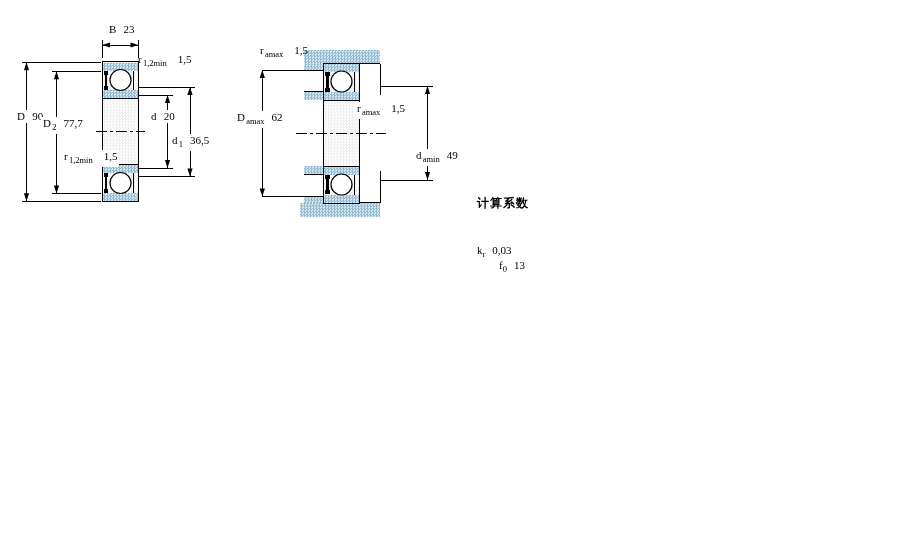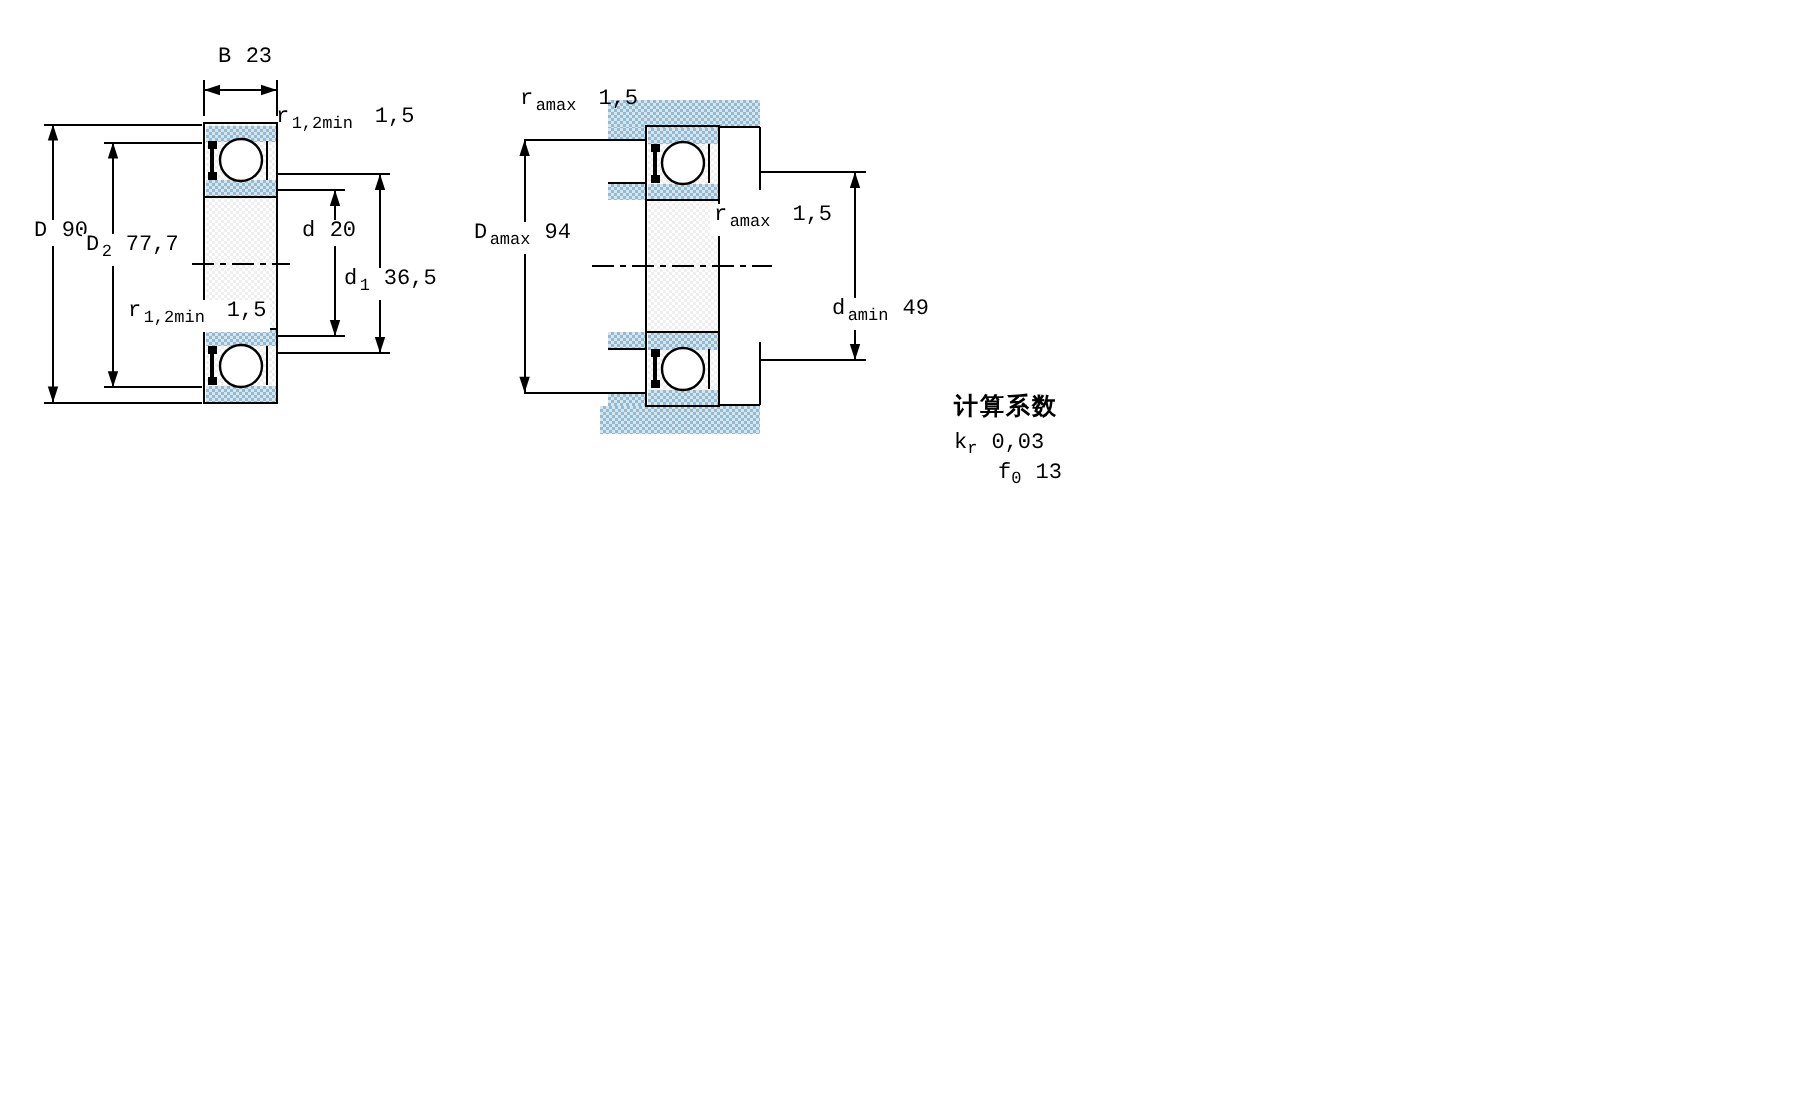--- a/index.html
+++ b/index.html
@@ -1,35 +1,35 @@
 <!DOCTYPE html>
 <html><head>
 <meta charset="utf-8">
 <style>
   html,body{margin:0;padding:0;background:#fff;}
   #canvas{position:relative;width:900px;height:560px;background:#ffffff;overflow:hidden;
-          font-family:Liberation Mono, monospace;color:#000;}
+          font-family:Liberation Serif, serif;color:#000;}
   
   .tint{position:absolute;
         background-color:#aecbdd;
         background-image:conic-gradient(#93bad3 25%, #d6e6ef 25% 50%, #93bad3 50% 75%, #d6e6ef 75%);
         background-size:3px 3px;}
   
   .stipple{position:absolute;
         background-image:conic-gradient(#efefef 25%, #ffffff 25% 50%, #efefef 50% 75%, #ffffff 75%);
         background-size:3px 3px;}
   svg.lines{position:absolute;left:0;top:0;z-index:3;}
   .lbl{position:absolute;z-index:4;font-size:11px;line-height:13px;white-space:nowrap;}
   .lbl .sym{letter-spacing:.2px;}
   .lbl .sub{font-size:8.5px;vertical-align:-2.5px;margin-left:1px;}
   .lbl .val{margin-left:7px;}
   .lbl .val-wide{margin-left:11px;}
   .bg{background:#ffffff;padding:0 2px;}
   .f-title{position:absolute;z-index:4;font-size:12px;font-weight:bold;letter-spacing:1px;}
-  .f-row{position:absolute;z-index:4;font-size:11px;}
+  .f-row{position:absolute;z-index:4;font-size:11px;margin-top:28px;}
   .f-row .sub{font-size:8.5px;vertical-align:-2.5px;}
   .f-row .val{margin-left:7px;}
 </style>
 </head>
 <body>
 
 <div id="canvas">
 
   <div class="stipple" style="left:102.5px;top:62px;width:35.5px;height:139px"></div>
   <div class="stipple" style="left:323.5px;top:63.5px;width:35.5px;height:139px"></div>
@@ -167,21 +167,21 @@
     <span class="sym">d</span><span class="val">20</span>
   </div>
   <div class="lbl bg" style="left:170px;top:134px">
     <span class="sym">d</span><sub class="sub">1</sub><span class="val">36,5</span>
   </div>
 
   <div class="lbl" style="left:260px;top:44px">
     <span class="sym">r</span><sub class="sub">amax</sub><span class="val val-wide">1,5</span>
   </div>
   <div class="lbl bg" style="left:235px;top:111px">
-    <span class="sym">D</span><sub class="sub">amax</sub><span class="val">94</span>
+    <span class="sym">D</span><sub class="sub">amax</sub><span class="val">62</span>
   </div>
   <div class="lbl bg" style="left:355px;top:102px">
     <span class="sym">r</span><sub class="sub">amax</sub><span class="val val-wide">1,5</span>
   </div>
   <div class="lbl bg" style="left:414px;top:149px">
     <span class="sym">d</span><sub class="sub">amin</sub><span class="val">49</span>
   </div>
 
   <div class="f-title" style="left:477px;top:195px">计算系数</div>
   <div class="f-row" style="left:477px;top:216px">

